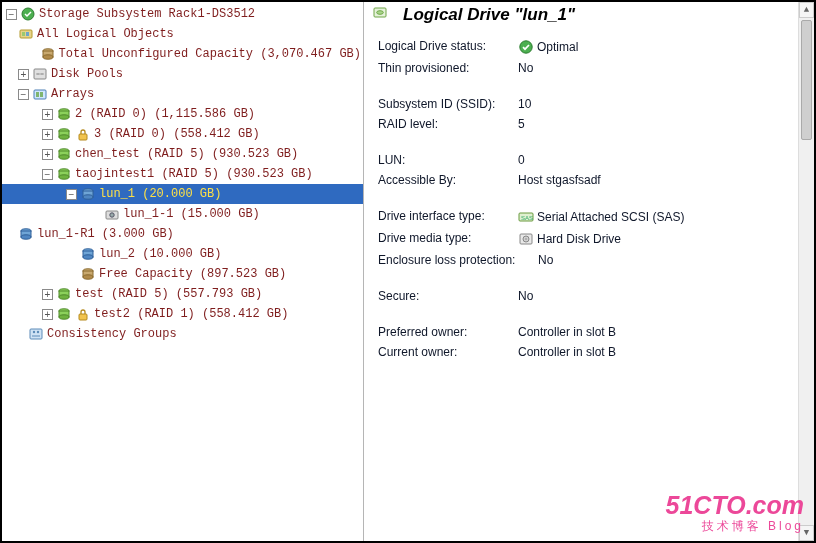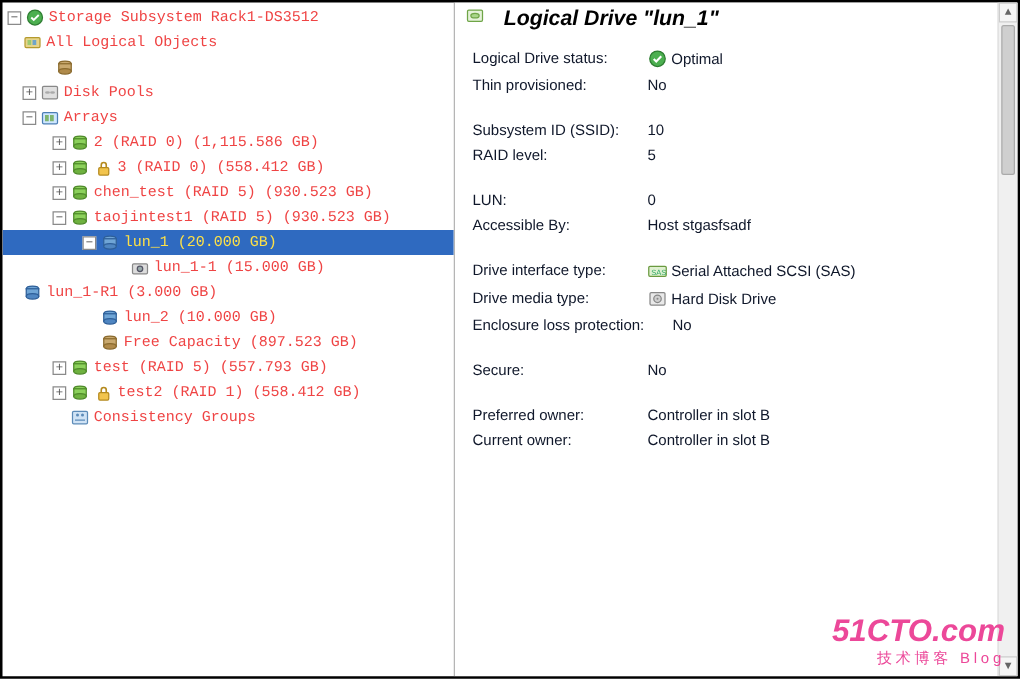--- a/index.html
+++ b/index.html
@@ -54,21 +54,21 @@
   }
   .icon {
     display: inline-block;
     width: 16px;
     height: 16px;
     margin-right: 3px;
     vertical-align: middle;
     position: relative;
   }
   .icon svg { width:16px; height:16px; display:block; }
-  .node-label { font-family: "SimSun","Courier New",monospace; font-size: 12px; color:#ef4444; }
+  .node-label { font-family: "SimSun","Courier New",monospace; font-size: 12px; color:#7f1d1d; }
   .selected { background: #2f6ac0; color: #fff; }
   .selected .node-label { color:#fde047; }
   .right-header {
     display: flex;
     align-items: center;
     padding: 2px 8px 6px 8px;
   }
   .right-header .title {
     font-family: Arial, sans-serif;
     font-size: 17px;
@@ -220,20 +220,21 @@
     <span class="node-label">All Logical Objects</span>
   </div>
 
   <div class="tree-node" style="padding-left:28px">
     <span class="spacer"></span>
     <span class="icon">
         <svg>
           <use href="#ic-cylinder-brown"></use>
         </svg>
       </span>
+    <span class="node-label">Total Unconfigured Capacity (3,070.467 GB)</span>
   </div>
 
   <div class="tree-node" style="padding-left:16px">
     <span class="twisty">+</span>
     <span class="icon">
         <svg>
           <use href="#ic-diskpools"></use>
         </svg>
       </span>
     <span class="node-label">Disk Pools</span>
@@ -362,21 +363,21 @@
         </svg>
       </span>
     <span class="icon">
         <svg>
           <use href="#ic-lock"></use>
         </svg>
       </span>
     <span class="node-label">test2 (RAID 1) (558.412 GB)</span>
   </div>
 
-  <div class="tree-node" style="padding-left:40px">
+  <div class="tree-node" style="padding-left:12px">
     <span class="spacer"></span>
     <span class="icon">
         <svg>
           <use href="#ic-consistency"></use>
         </svg>
       </span>
     <span class="node-label">Consistency Groups</span>
   </div>
 
 </div>

